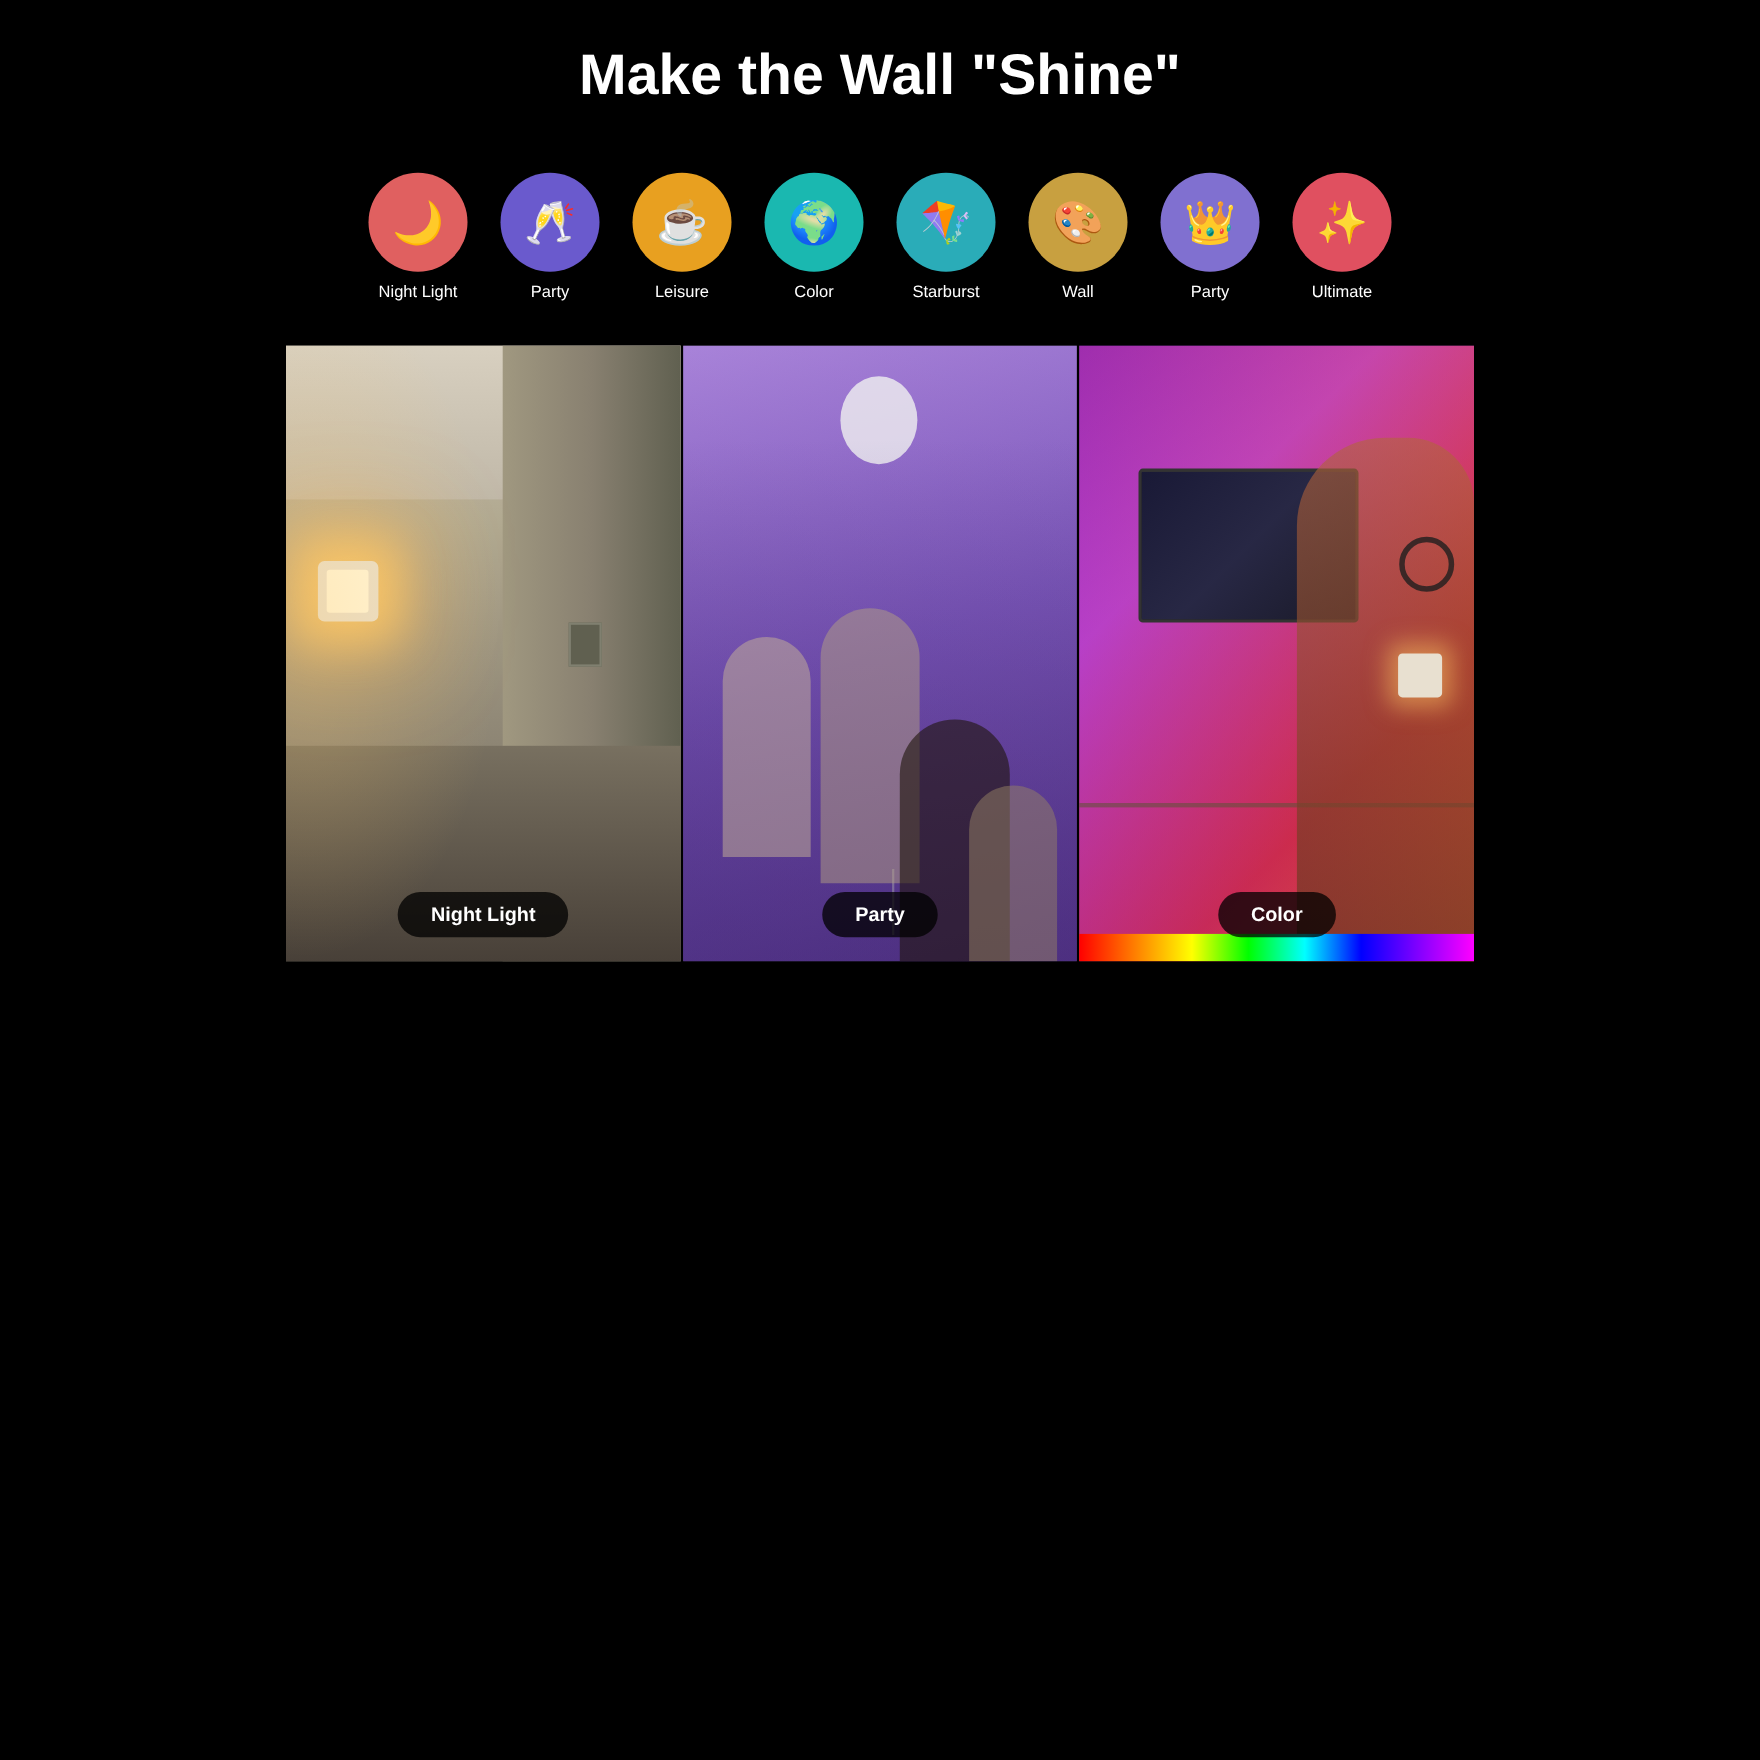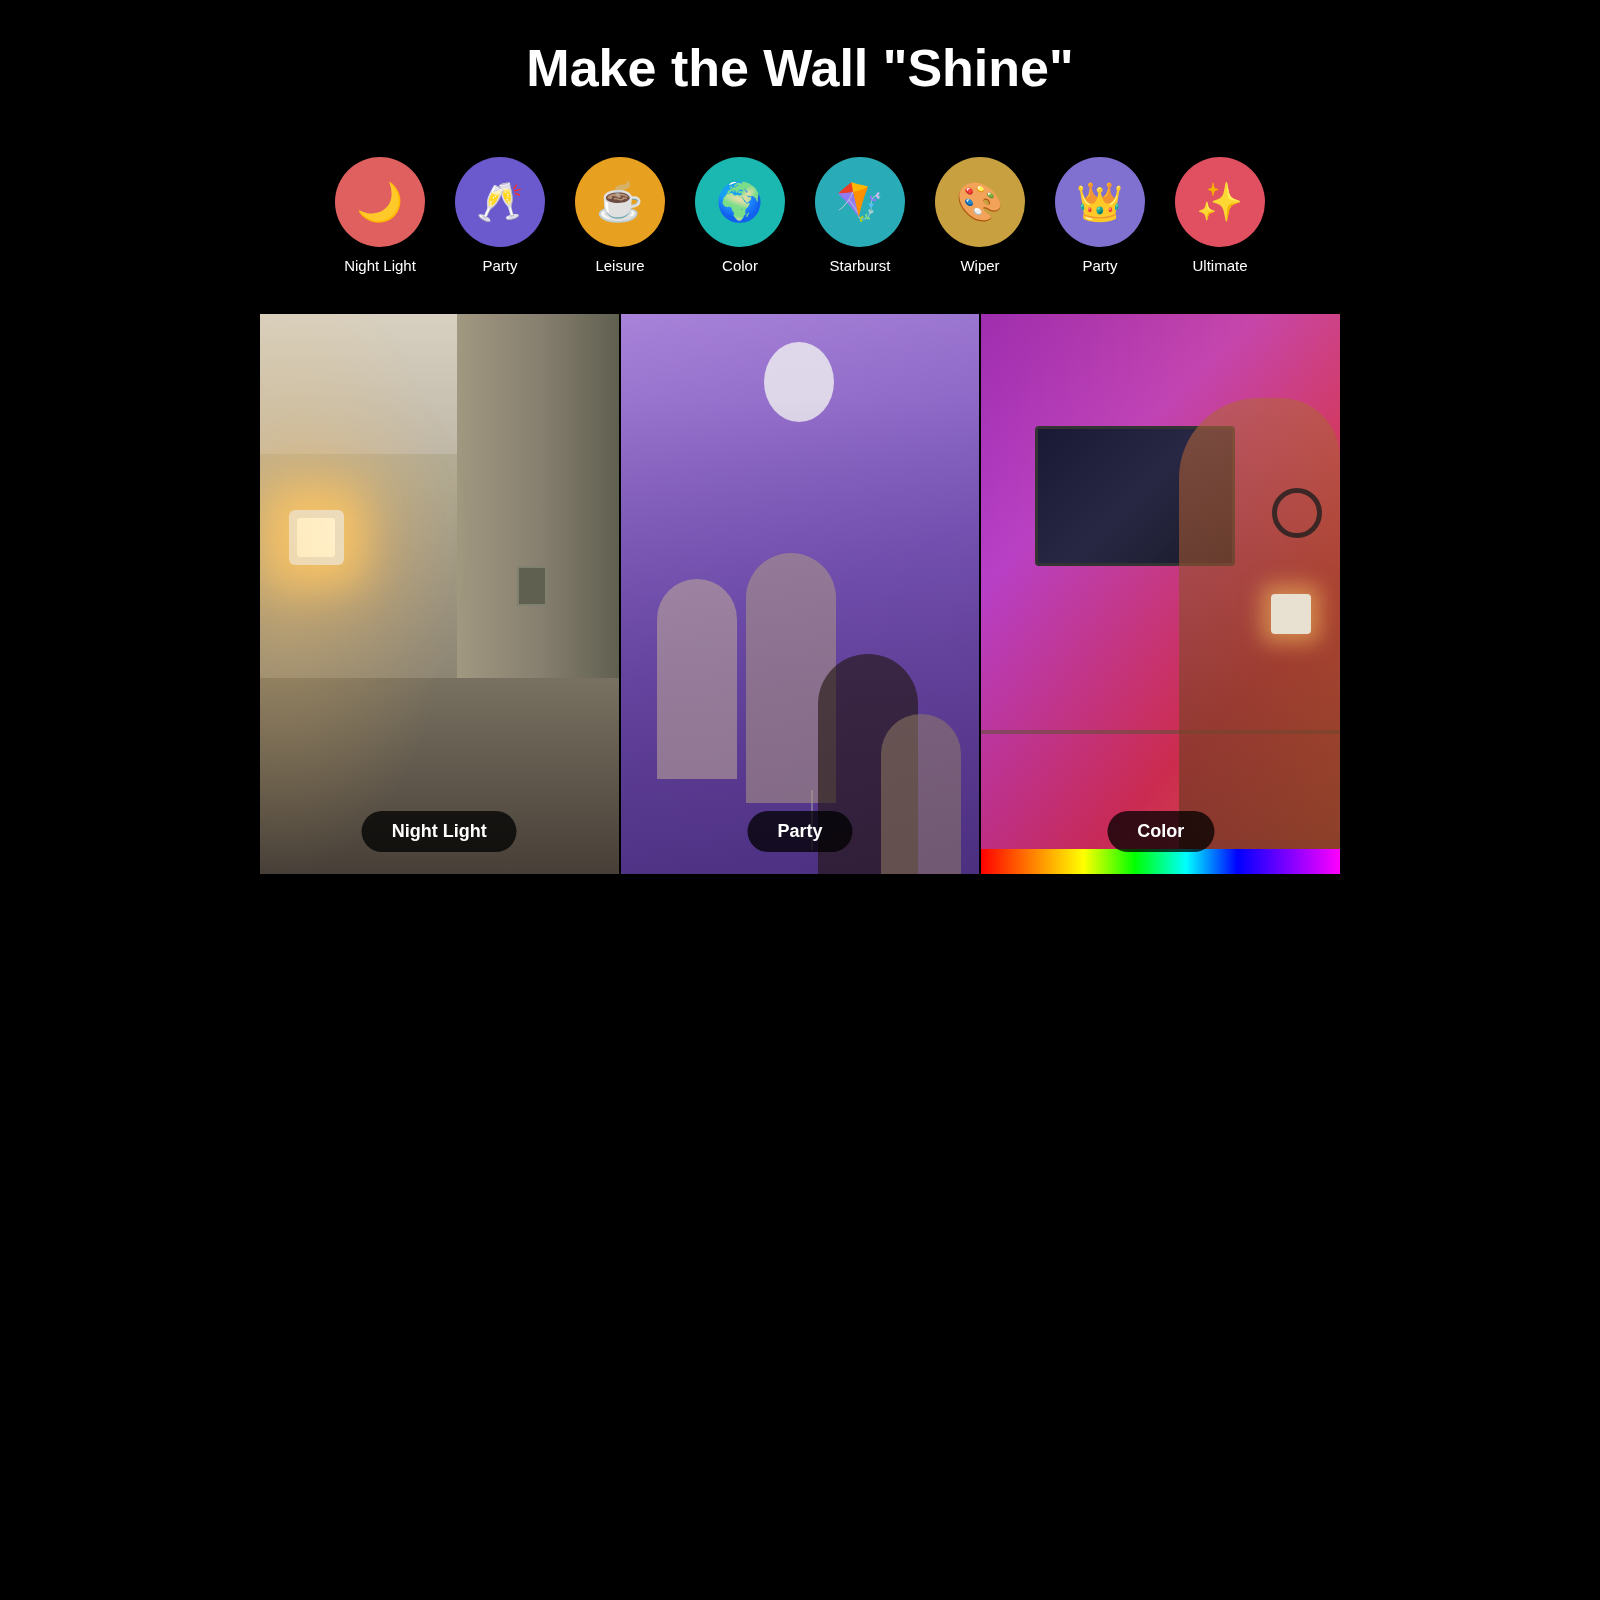--- a/index.html
+++ b/index.html
@@ -344,21 +344,21 @@
   <div class="mode-item">
     <div class="mode-icon color">🌍</div>
     <span class="mode-label">Color</span>
   </div>
   <div class="mode-item">
     <div class="mode-icon childhood">🪁</div>
     <span class="mode-label">Starburst</span>
   </div>
   <div class="mode-item">
     <div class="mode-icon wiper">🎨</div>
-    <span class="mode-label">Wiper</span>
+    <span class="mode-label">Wall</span>
   </div>
   <div class="mode-item">
     <div class="mode-icon fairy">👑</div>
     <span class="mode-label">Party</span>
   </div>
   <div class="mode-item">
     <div class="mode-icon starburst">✨</div>
     <span class="mode-label">Ultimate</span>
   </div>
 </div>

